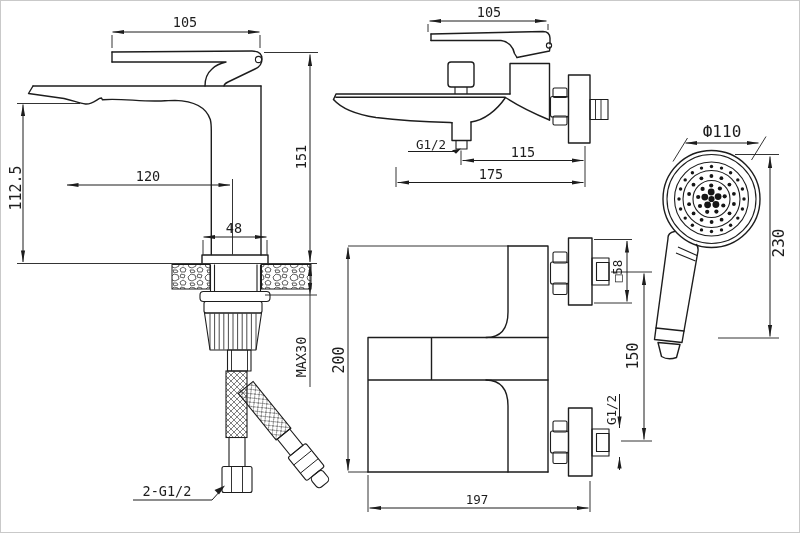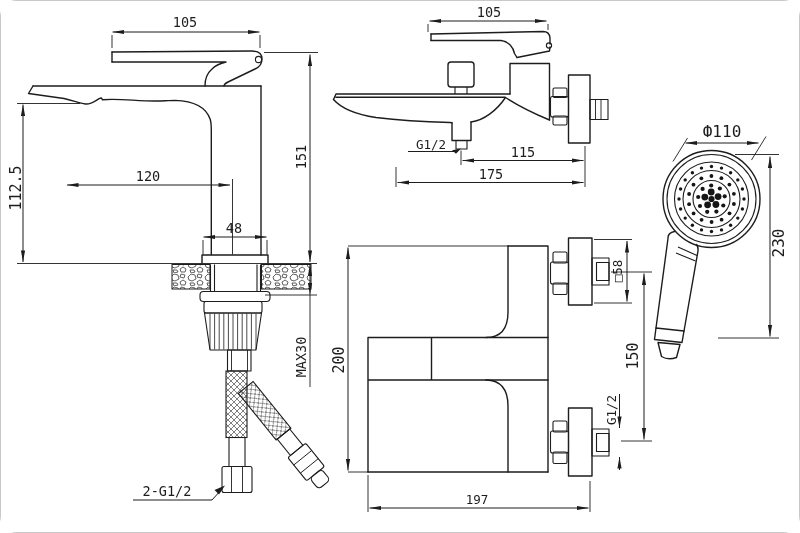--- a/index.html
+++ b/index.html
@@ -1,16 +1,16 @@
 <!DOCTYPE html>
 <html><head>
 <meta charset="utf-8">
 <style>
   html,body{margin:0;padding:0;background:#fff;}
-  .stage{width:800px;height:533px;position:relative;background:#ffffff;overflow:hidden;border-radius:17px;}
+  .stage{width:800px;height:533px;position:relative;background:#ffffff;overflow:hidden;}
   svg{display:block;}
   .ol{stroke:#1d1d1d;stroke-width:1.4;fill:none;stroke-linejoin:round;stroke-linecap:round;}
   .ol2{stroke:#1d1d1d;stroke-width:1.1;fill:none;stroke-linejoin:round;}
   .dim{stroke:#1d1d1d;stroke-width:1;fill:none;marker-start:url(#mS);marker-end:url(#mE);}
   .ext{stroke:#1d1d1d;stroke-width:0.9;fill:none;}
   .ldr{stroke:#1d1d1d;stroke-width:1;fill:none;}
   .ah{fill:#1d1d1d;stroke:none;}
   .braidfill{fill:url(#braid);stroke:#1d1d1d;stroke-width:1.1;}
   .hatchfill{fill:url(#rubble);stroke:#1d1d1d;stroke-width:1;}
   text{font-family:"DejaVu Sans Mono","Liberation Mono",monospace;fill:#1d1d1d;}

